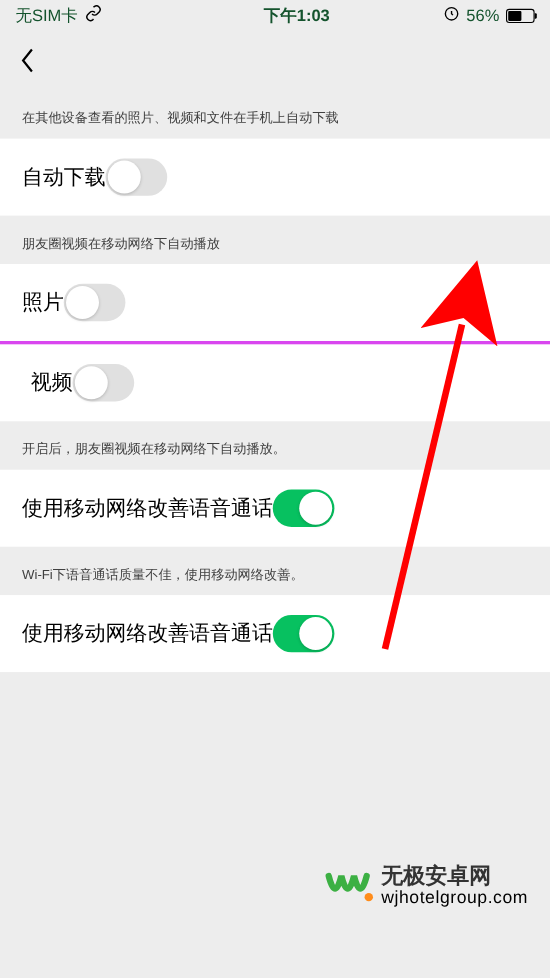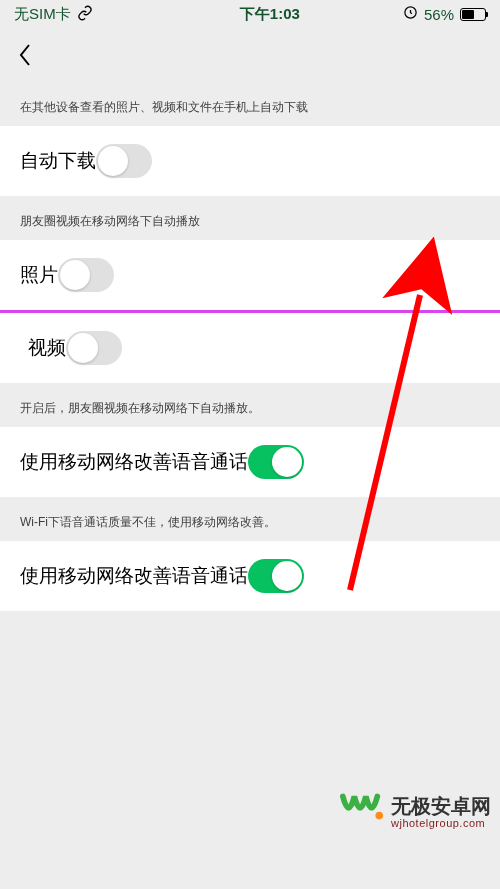--- a/index.html
+++ b/index.html
@@ -76,28 +76,28 @@
       background: #fff; box-shadow: 0 1px 3px rgba(0,0,0,.2);
       transition: left .2s;
     }
     .switch.off .knob { left: 2px; }
     .switch.on  .knob { left: 24px; }
     .arrow-annot {
       position: absolute; pointer-events: none;
       left: 0; top: 0; width: 500px; height: 889px;
     }
     .watermark {
-      position: absolute; right: 9px; bottom: 60px;
-      display: flex; align-items: flex-end; gap: 6px;
+      position: absolute; right: 20px; bottom: 60px;
+      display: flex; align-items: center; gap: 6px;
       pointer-events: none;
     }
     .watermark-logo svg { width: 46px; height: 46px; display:block; }
     .watermark-text { display:flex; flex-direction:column; line-height:1.1; }
     .watermark-title { font-size: 20px; font-weight: 700; color: #333; }
-    .watermark-sub   { font-size: 11px; color: #7f1d1d; letter-spacing: .5px; }
+    .watermark-sub   { font-size: 16px; color: #000000; letter-spacing: .5px; }
   </style>
 </head>
 <body>
 
 <div class="status-bar">
   <div class="status-left">
     <span>无SIM卡</span>
     <span>
       <svg width="16" height="16" viewBox="0 0 24 24" fill="none" stroke="#000" stroke-width="2">
           <path d="M10 13a5 5 0 0 0 7 0l3-3a5 5 0 0 0-7-7l-1 1"></path>

